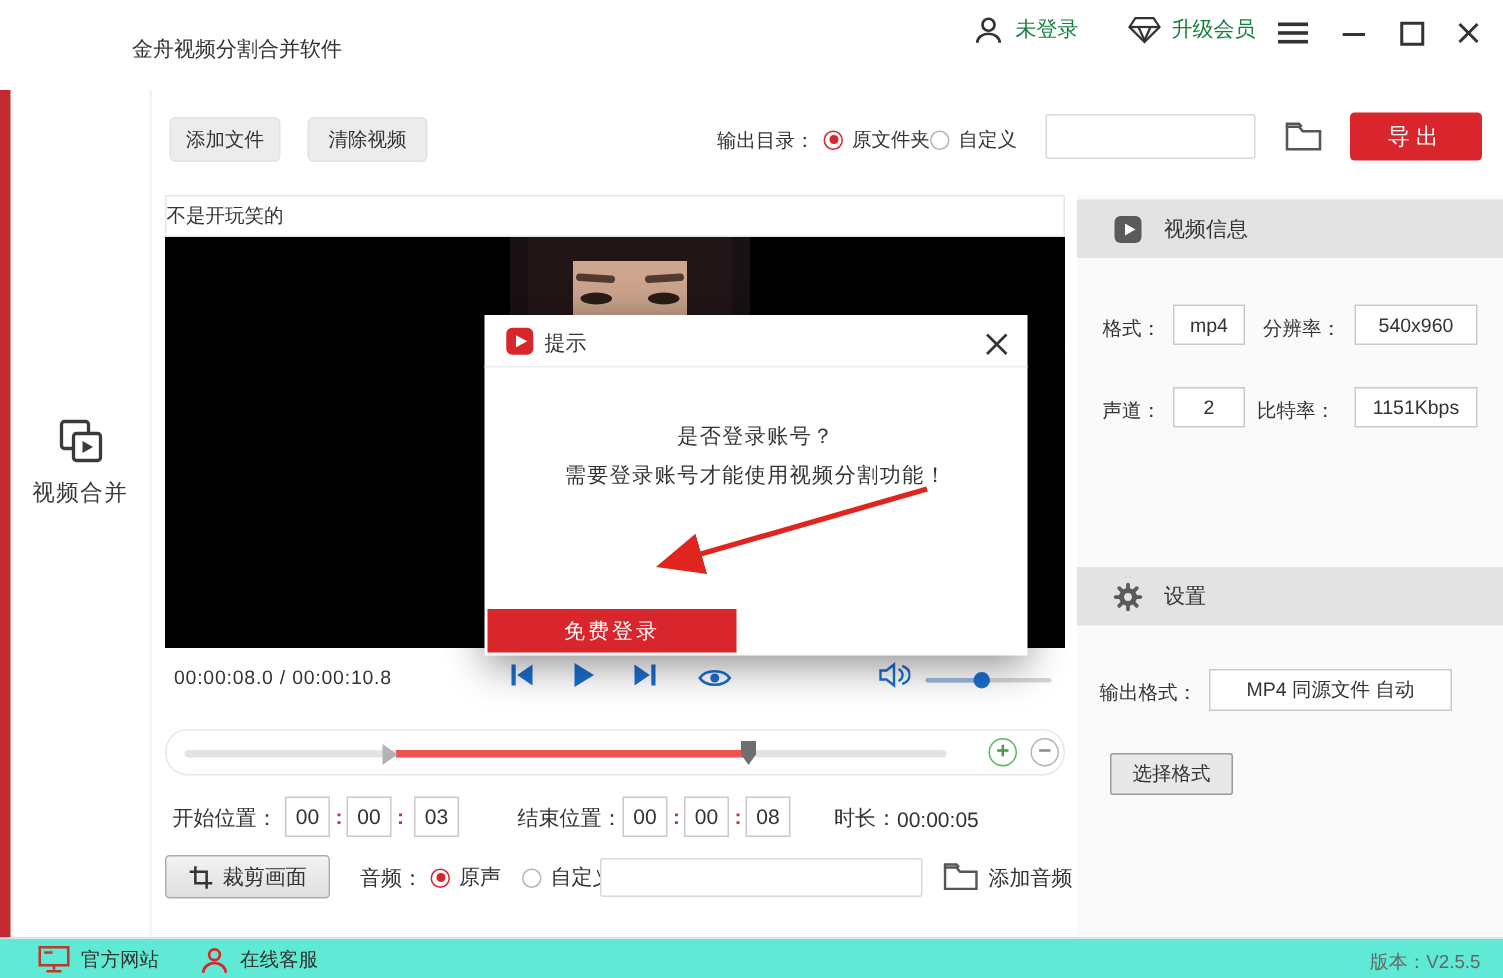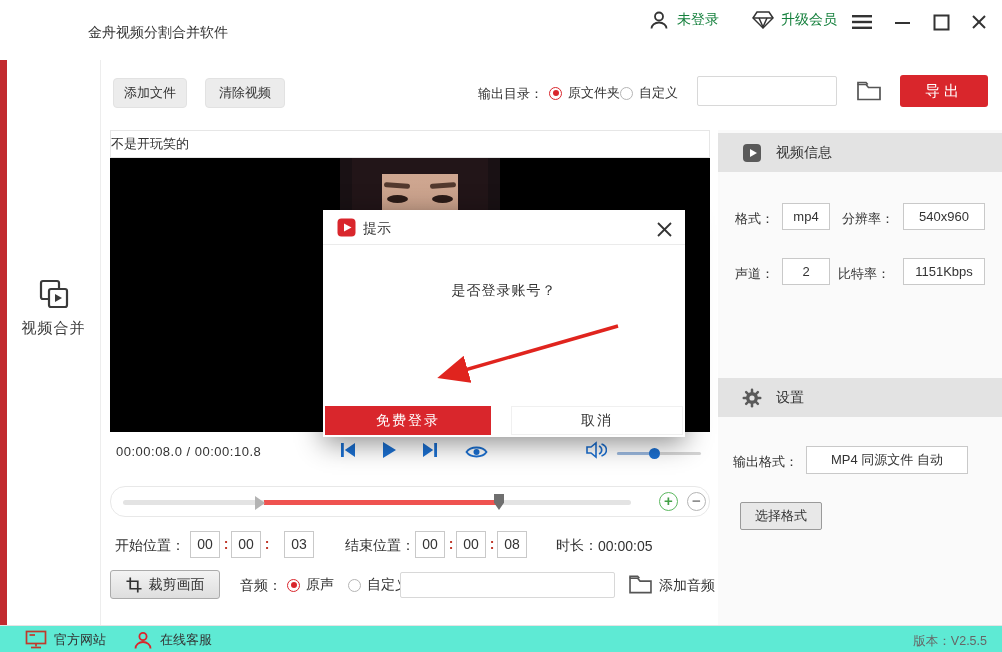--- a/index.html
+++ b/index.html
@@ -247,21 +247,21 @@
     <div id="tl-seek"></div>
     <div class="tl-zoom plus">+</div>
     <div class="tl-zoom minus">−</div>
   </div>
 
   <div class="abs lbl14" style="left:115px;top:537px;">开始位置：</div>
   <div class="timebox" style="left:190px;top:531px;">00</div>
   <div class="tsep" style="left:222px;top:536px;">:</div>
   <div class="timebox" style="left:231px;top:531px;">00</div>
   <div class="tsep" style="left:263px;top:536px;">:</div>
-  <div class="timebox" style="left:284px;top:531px;">03</div>
+  <div class="timebox" style="left:276px;top:531px;">03</div>
 
   <div class="abs lbl14" style="left:345px;top:537px;">结束位置：</div>
   <div class="timebox" style="left:415px;top:531px;">00</div>
   <div class="tsep" style="left:447px;top:536px;">:</div>
   <div class="timebox" style="left:456px;top:531px;">00</div>
   <div class="tsep" style="left:488px;top:536px;">:</div>
   <div class="timebox" style="left:497px;top:531px;">08</div>
 
   <div class="abs flex" style="left:556px;top:537px;">
     <span class="lbl14">时长：</span>
@@ -365,25 +365,23 @@
       <span class="dlg-close">
         <svg width="17" height="17">
             <g stroke="#333" stroke-width="1.8">
               <line x1="2" y1="2" x2="15" y2="15"></line>
               <line x1="15" y1="2" x2="2" y2="15"></line>
             </g>
           </svg>
       </span>
     </div>
     <div class="dlg-msg" style="top:72px;">是否登录账号？</div>
+    <div class="dlg-msg" style="top:98px;">需要登录账号才能使用视频分割功能！</div>
     <div id="dlg-login">
       <span>免费登录</span>
-    </div>
-    <div id="dlg-cancel">
-      <span>取消</span>
     </div>
   </div>
 
   <svg id="annotation-arrow" class="abs">
     <defs>
       <marker id="ah" markerWidth="9" markerHeight="8" refX="7" refY="4" orient="auto">
         <polygon points="0 0, 9 4, 0 8" fill="#e0241e"></polygon>
       </marker>
     </defs>
     <line x1="618" y1="326" x2="444" y2="376" stroke="#e0241e" stroke-width="3.5" marker-end="url(#ah)"></line>

